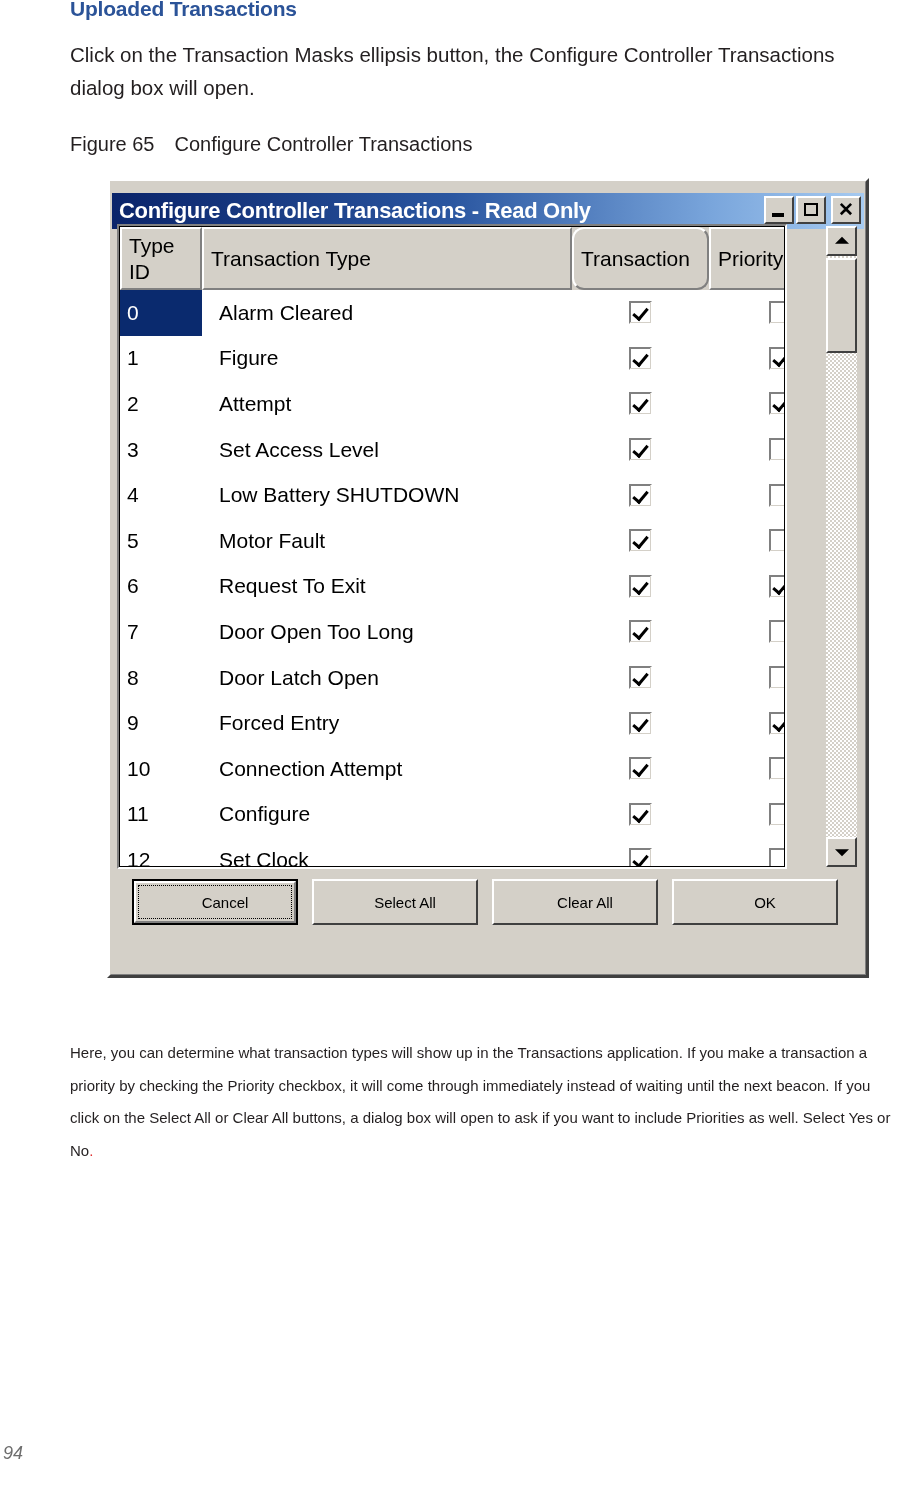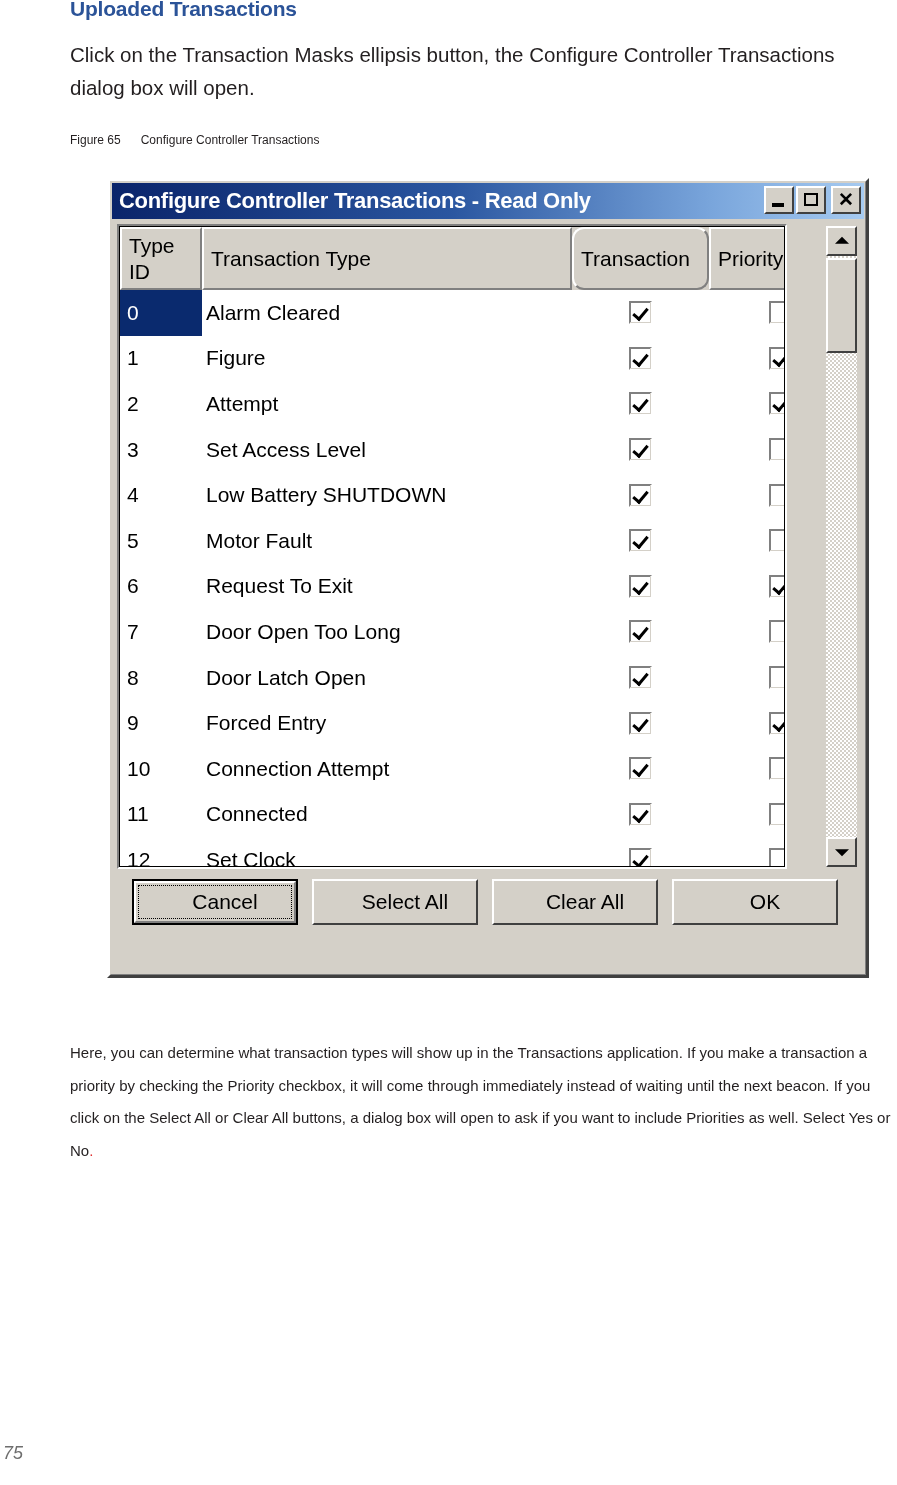--- a/index.html
+++ b/index.html
@@ -38,21 +38,21 @@
     top: 38px;
     width: 815px;
     font-size: 20.5px;
     line-height: 33px;
     color: #231f20;
   }
   .figure-caption {
     position: absolute;
     left: 70px;
     top: 133px;
-    font-size: 12px;
+    font-size: 20px;
     color: #231f20;
   }
   .figure-caption .fig-num { margin-right: 20px; }
 
   .doc-para-2 {
     position: absolute;
     left: 70px;
     top: 1037px;
     width: 825px;
     font-size: 15px;
@@ -90,21 +90,21 @@
     left: 0; top: 0; right: 0; bottom: 0;
     border-top: 1px solid #d4d0c8;
     border-left: 1px solid #d4d0c8;
     border-right: 1px solid #808080;
     border-bottom: 1px solid #808080;
     box-sizing: border-box;
   }
 
   .titlebar {
     position: absolute;
-    left: 2px; top: 2px;
+    left: 2px; top: 12px;
     width: 752px;
     height: 36px;
     background: linear-gradient(to right, #0a246a 0%, #2a56a0 45%, #7aa6dc 80%, #a6caf0 100%);
     display: flex;
     align-items: center;
   }
   .titlebar-text {
     color: #ffffff;
     font-size: 22px;
     font-weight: bold;
@@ -232,21 +232,21 @@
     box-sizing: border-box;
   }
   .cell-id.selected {
     background: #0a2a6e;
     color: #ffffff;
   }
   .cell-name {
     width: 370px;
     font-size: 21px;
     color: #000;
-    padding-left: 4px;
+    padding-left: 17px;
     box-sizing: border-box;
     white-space: nowrap;
   }
   .cell-chk {
     width: 137px;
     display: flex;
     justify-content: center;
     align-items: center;
   }
   .cell-chk.prio { width: 143px; }
@@ -358,21 +358,21 @@
     gap: 14px;
   }
   .w-btn {
     height: 46px;
     background: #d4d0c8;
     border-top: 2px solid #ffffff;
     border-left: 2px solid #ffffff;
     border-right: 2px solid #404040;
     border-bottom: 2px solid #404040;
     box-sizing: border-box;
-    font-size: 21px;
+    font-size: 15px;
     color: #000;
     display: flex;
     align-items: center;
     justify-content: center;
     position: relative;
     font-family: "Liberation Sans", sans-serif;
     padding-left: 20px;
   }
   .w-btn.default {
     border: 2px solid #000000;
@@ -545,21 +545,21 @@
               <div class="cell-name">Connection Attempt</div>
               <div class="cell-chk">
                 <div class="chk on"></div>
               </div>
               <div class="cell-chk prio">
                 <div class="chk"></div>
               </div>
             </div>
             <div class="row">
               <div class="cell-id">11</div>
-              <div class="cell-name">Connected</div>
+              <div class="cell-name">Configure</div>
               <div class="cell-chk">
                 <div class="chk on"></div>
               </div>
               <div class="cell-chk prio">
                 <div class="chk"></div>
               </div>
             </div>
             <div class="row">
               <div class="cell-id">12</div>
               <div class="cell-name">Set Clock</div>
@@ -598,14 +598,14 @@
         <span class="lbl">Clear All</span>
       </div>
       <div class="w-btn btn-ok">
         <span class="lbl">OK</span>
       </div>
     </div>
   </div>
 
   <div class="doc-para-2"><span>Here, you can determine what transaction types will show up in the Transactions application. If you make a transaction a priority by checking the Priority checkbox, it will come through immediately instead of waiting until the next beacon. If you click on the Select All or Clear All buttons, a dialog box will open to ask if you want to include Priorities as well. Select Yes or No</span><span class="red-dot">.</span></div>
 
-  <div class="page-number">75</div>
+  <div class="page-number">94</div>
 </div>
 
 </body></html>

